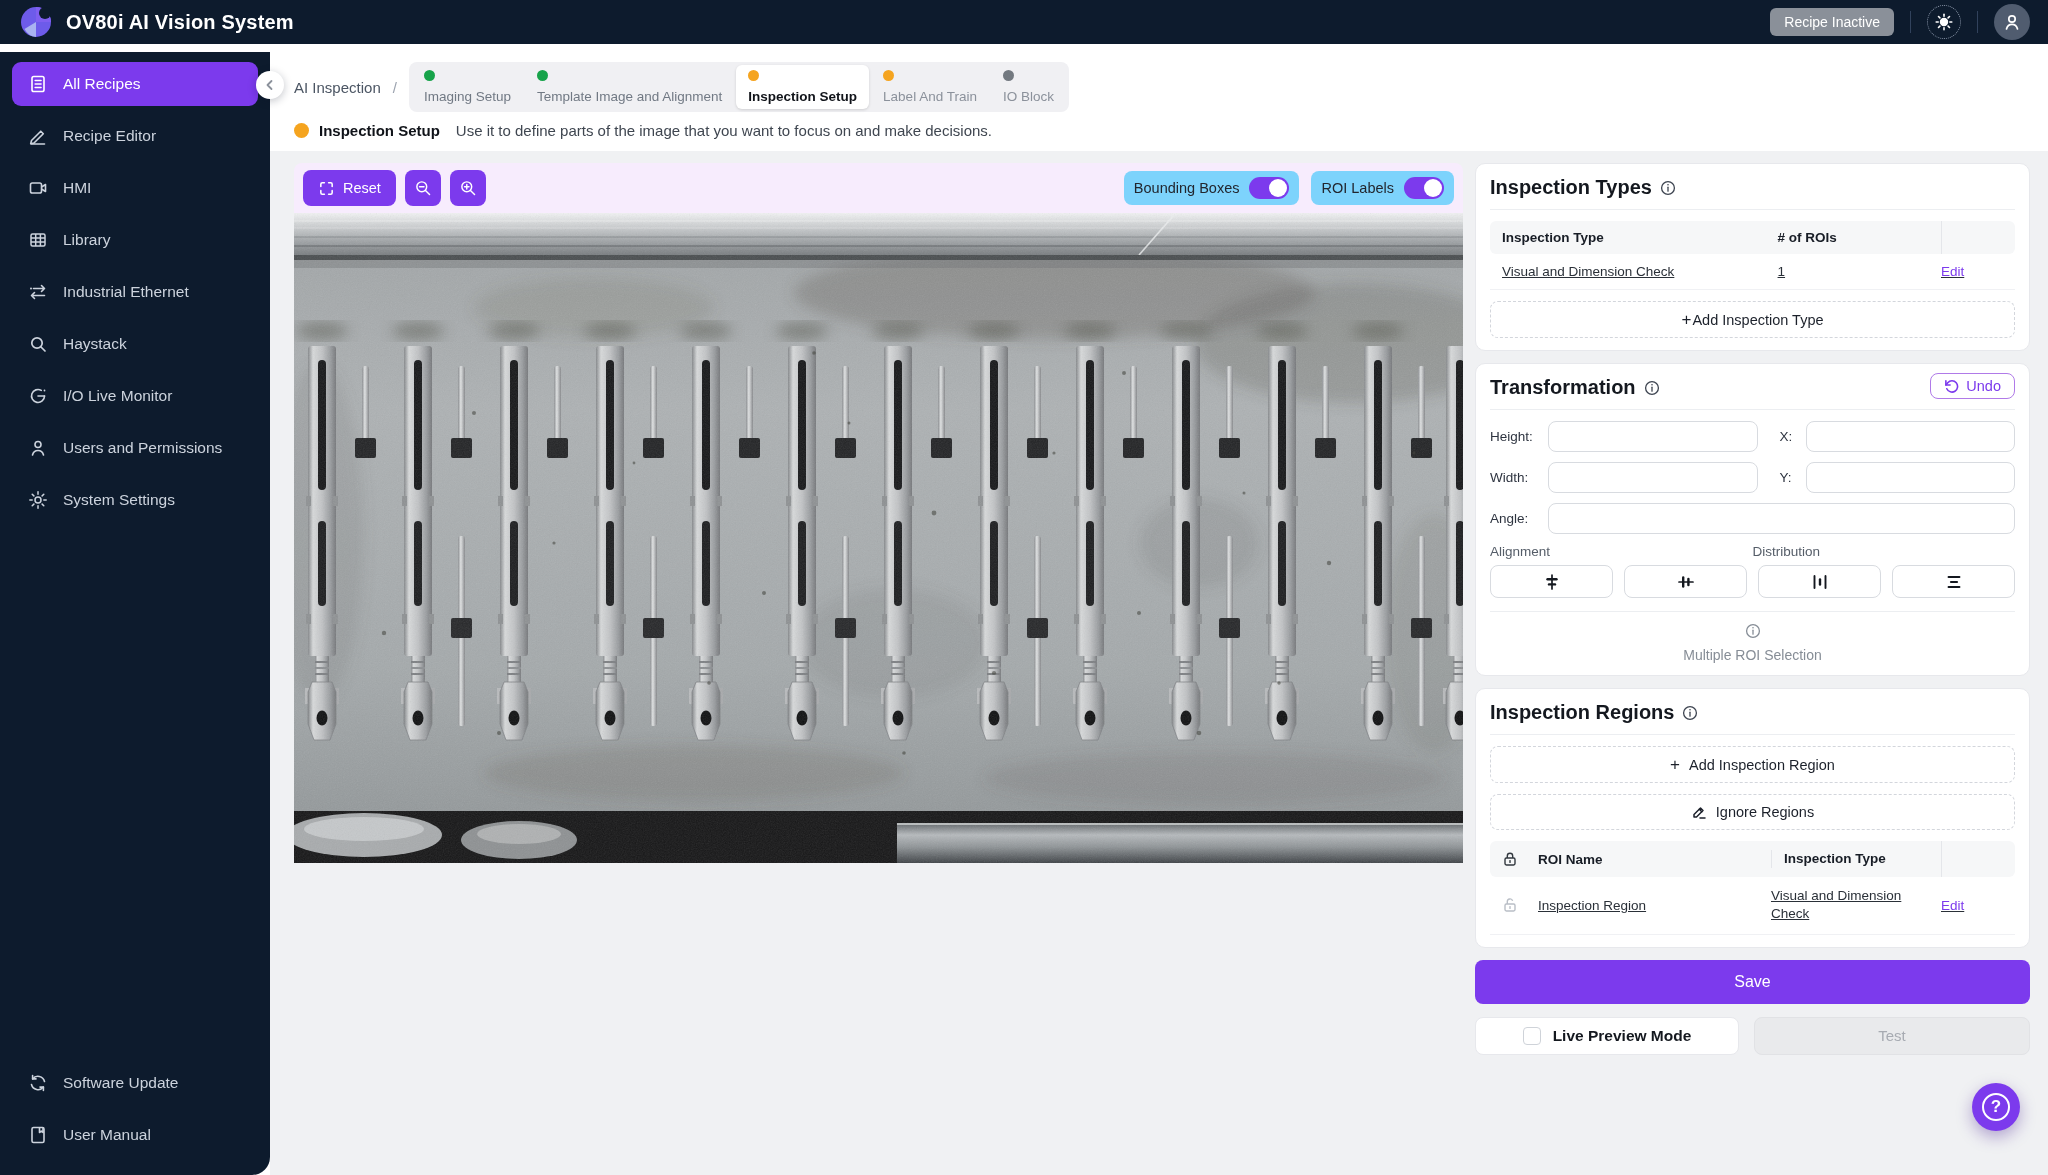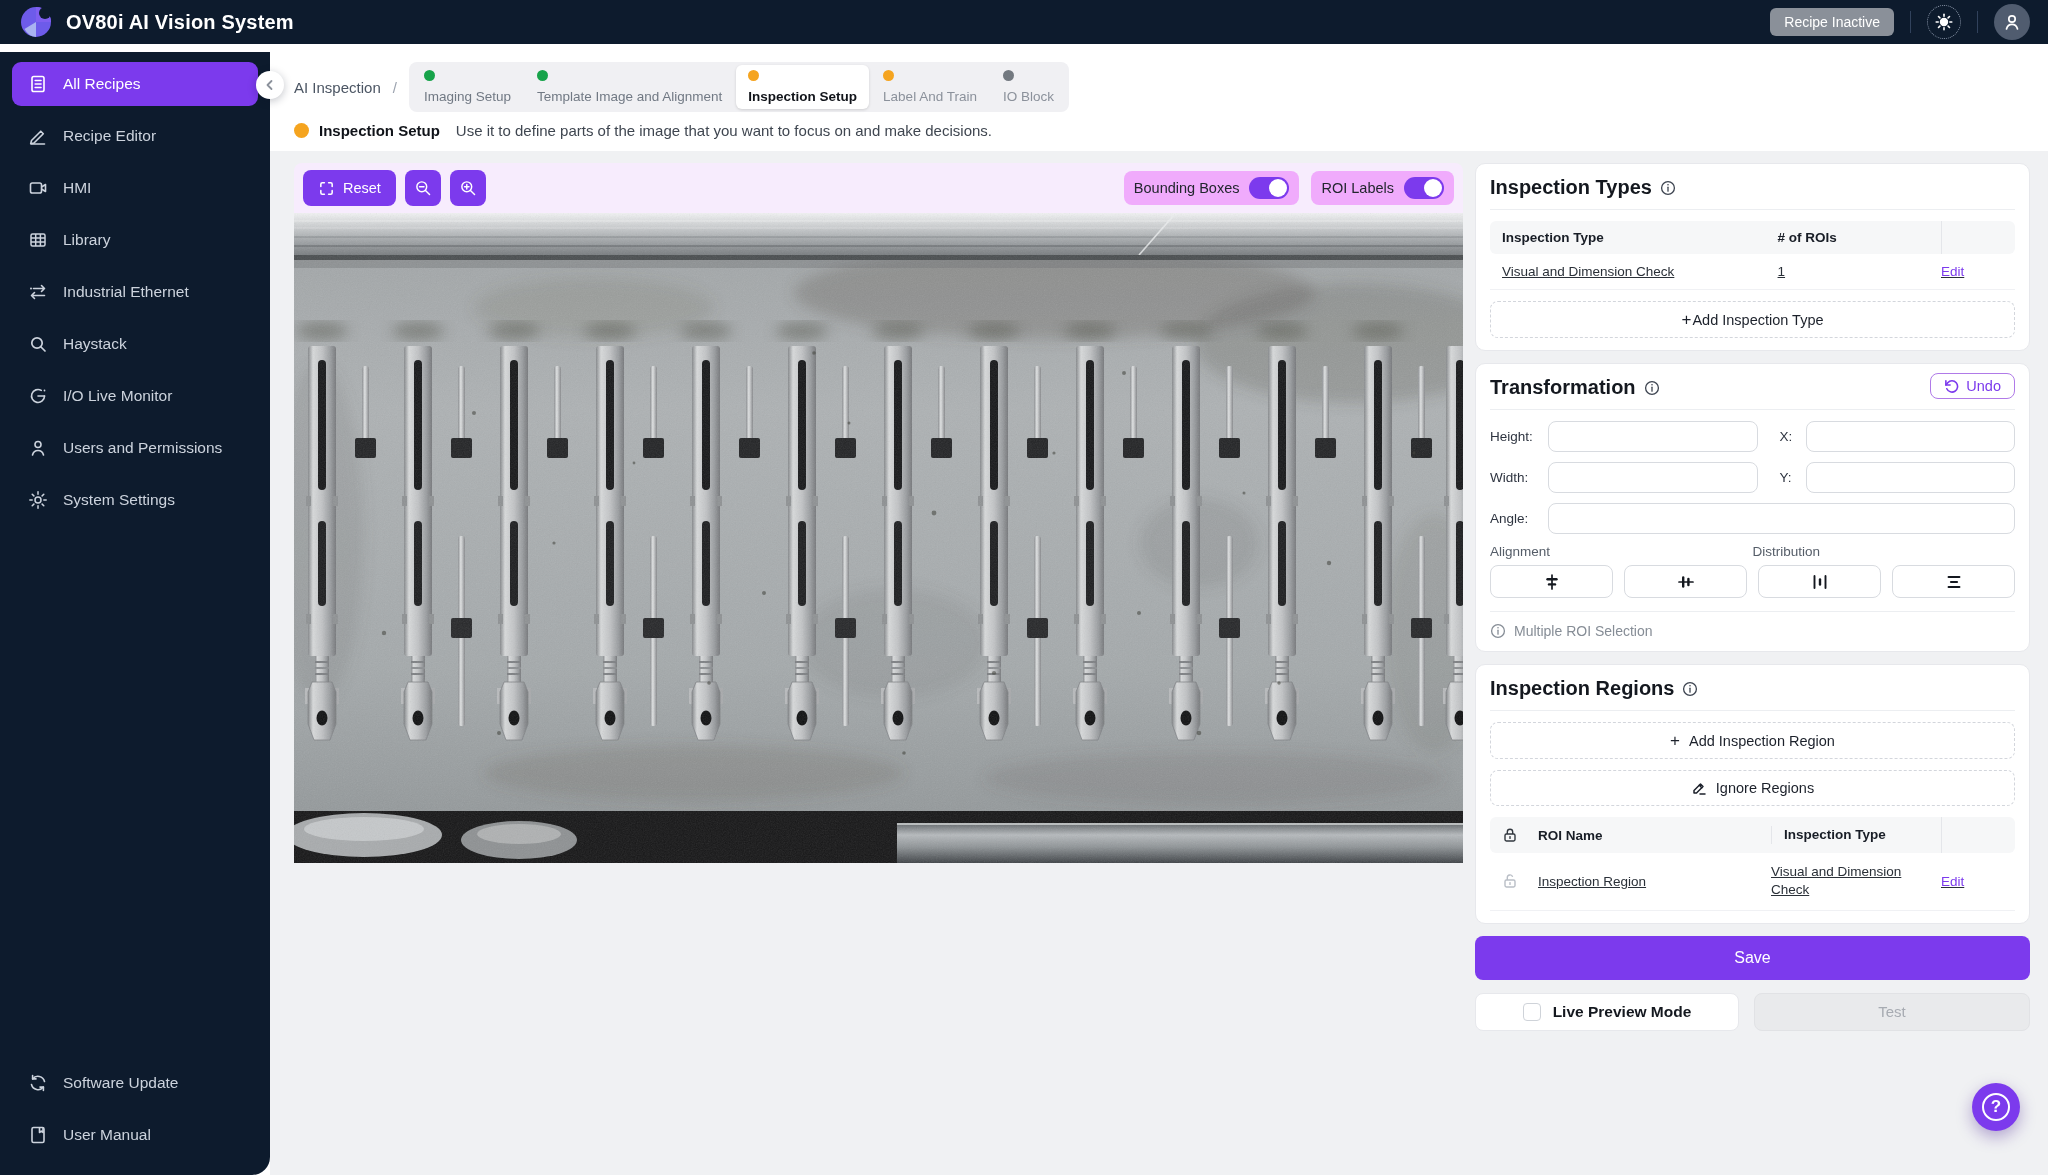--- a/index.html
+++ b/index.html
@@ -83,21 +83,21 @@
     display:flex; align-items:center; padding:0 9px; gap:9px;
   }
   .btn-purple {
     background:#7c3aed; color:#fff; border:none; border-radius:8px; height:36px;
     display:flex; align-items:center; justify-content:center; gap:8px;
     font-size:14.5px; font-family:inherit; padding:0 15px; cursor:pointer;
   }
   .btn-icon { width:36px; padding:0; }
   .toolbar-right { margin-left:auto; display:flex; gap:12px; }
   .toggle-pill {
-    background:#f0abfc; border-radius:8px; display:flex; align-items:center; gap:10px;
+    background:#7dd3fc; border-radius:8px; display:flex; align-items:center; gap:10px;
     padding:6px 10px; font-size:14.5px; color:#22262e;
   }
   .toggle { width:40px; height:22px; border-radius:11px; background:#7c3aed; position:relative; cursor:pointer; }
   .toggle .knob { position:absolute; right:2px; top:2px; width:18px; height:18px; border-radius:50%; background:#fff; }
   .photo { width:1169px; height:650px; background:#9aa0a3; }
 
   
   .panel { flex:1; min-width:0; display:flex; flex-direction:column; }
   .card {
     background:#fff; border:1px solid #e7e8ec; border-radius:10px;
@@ -135,21 +135,21 @@
     background:#fff; font-family:inherit; font-size:13.5px; padding:0 8px; outline:none;
   }
   .ad-labels { display:flex; margin:2px 0 6px; font-size:13.5px; color:#555d68; }
   .ad-labels span { flex:1; }
   .ad-row { display:flex; gap:11px; }
   .ad-btn {
     flex:1; height:33px; border:1px solid #d8dbe0; border-radius:8px; background:#fff;
     display:flex; align-items:center; justify-content:center; color:#14181f; cursor:pointer;
   }
   .tf-div { border-top:1px solid #eceef1; margin:13px 0 11px; }
-  .multi-roi { display:flex; align-items:center; gap:8px; font-size:14px; color:#868d96; }
+  .multi-roi { display:flex; align-items:center; gap:8px; font-size:14px; color:#868d96;flex-direction:column; }
 
   .c-lock { flex:0 0 36px; display:flex; }
   .c-name { flex:1; }
   .c-rtype { flex:0 0 170px; line-height:1.35; }
 
   .save-btn {
     width:100%; background:#7c3aed; color:#fff; border:none; border-radius:8px;
     font-size:16px; font-family:inherit; padding:13px 0; cursor:pointer; margin-bottom:13px;
   }
   .bottom-row { display:flex; gap:15px; }

